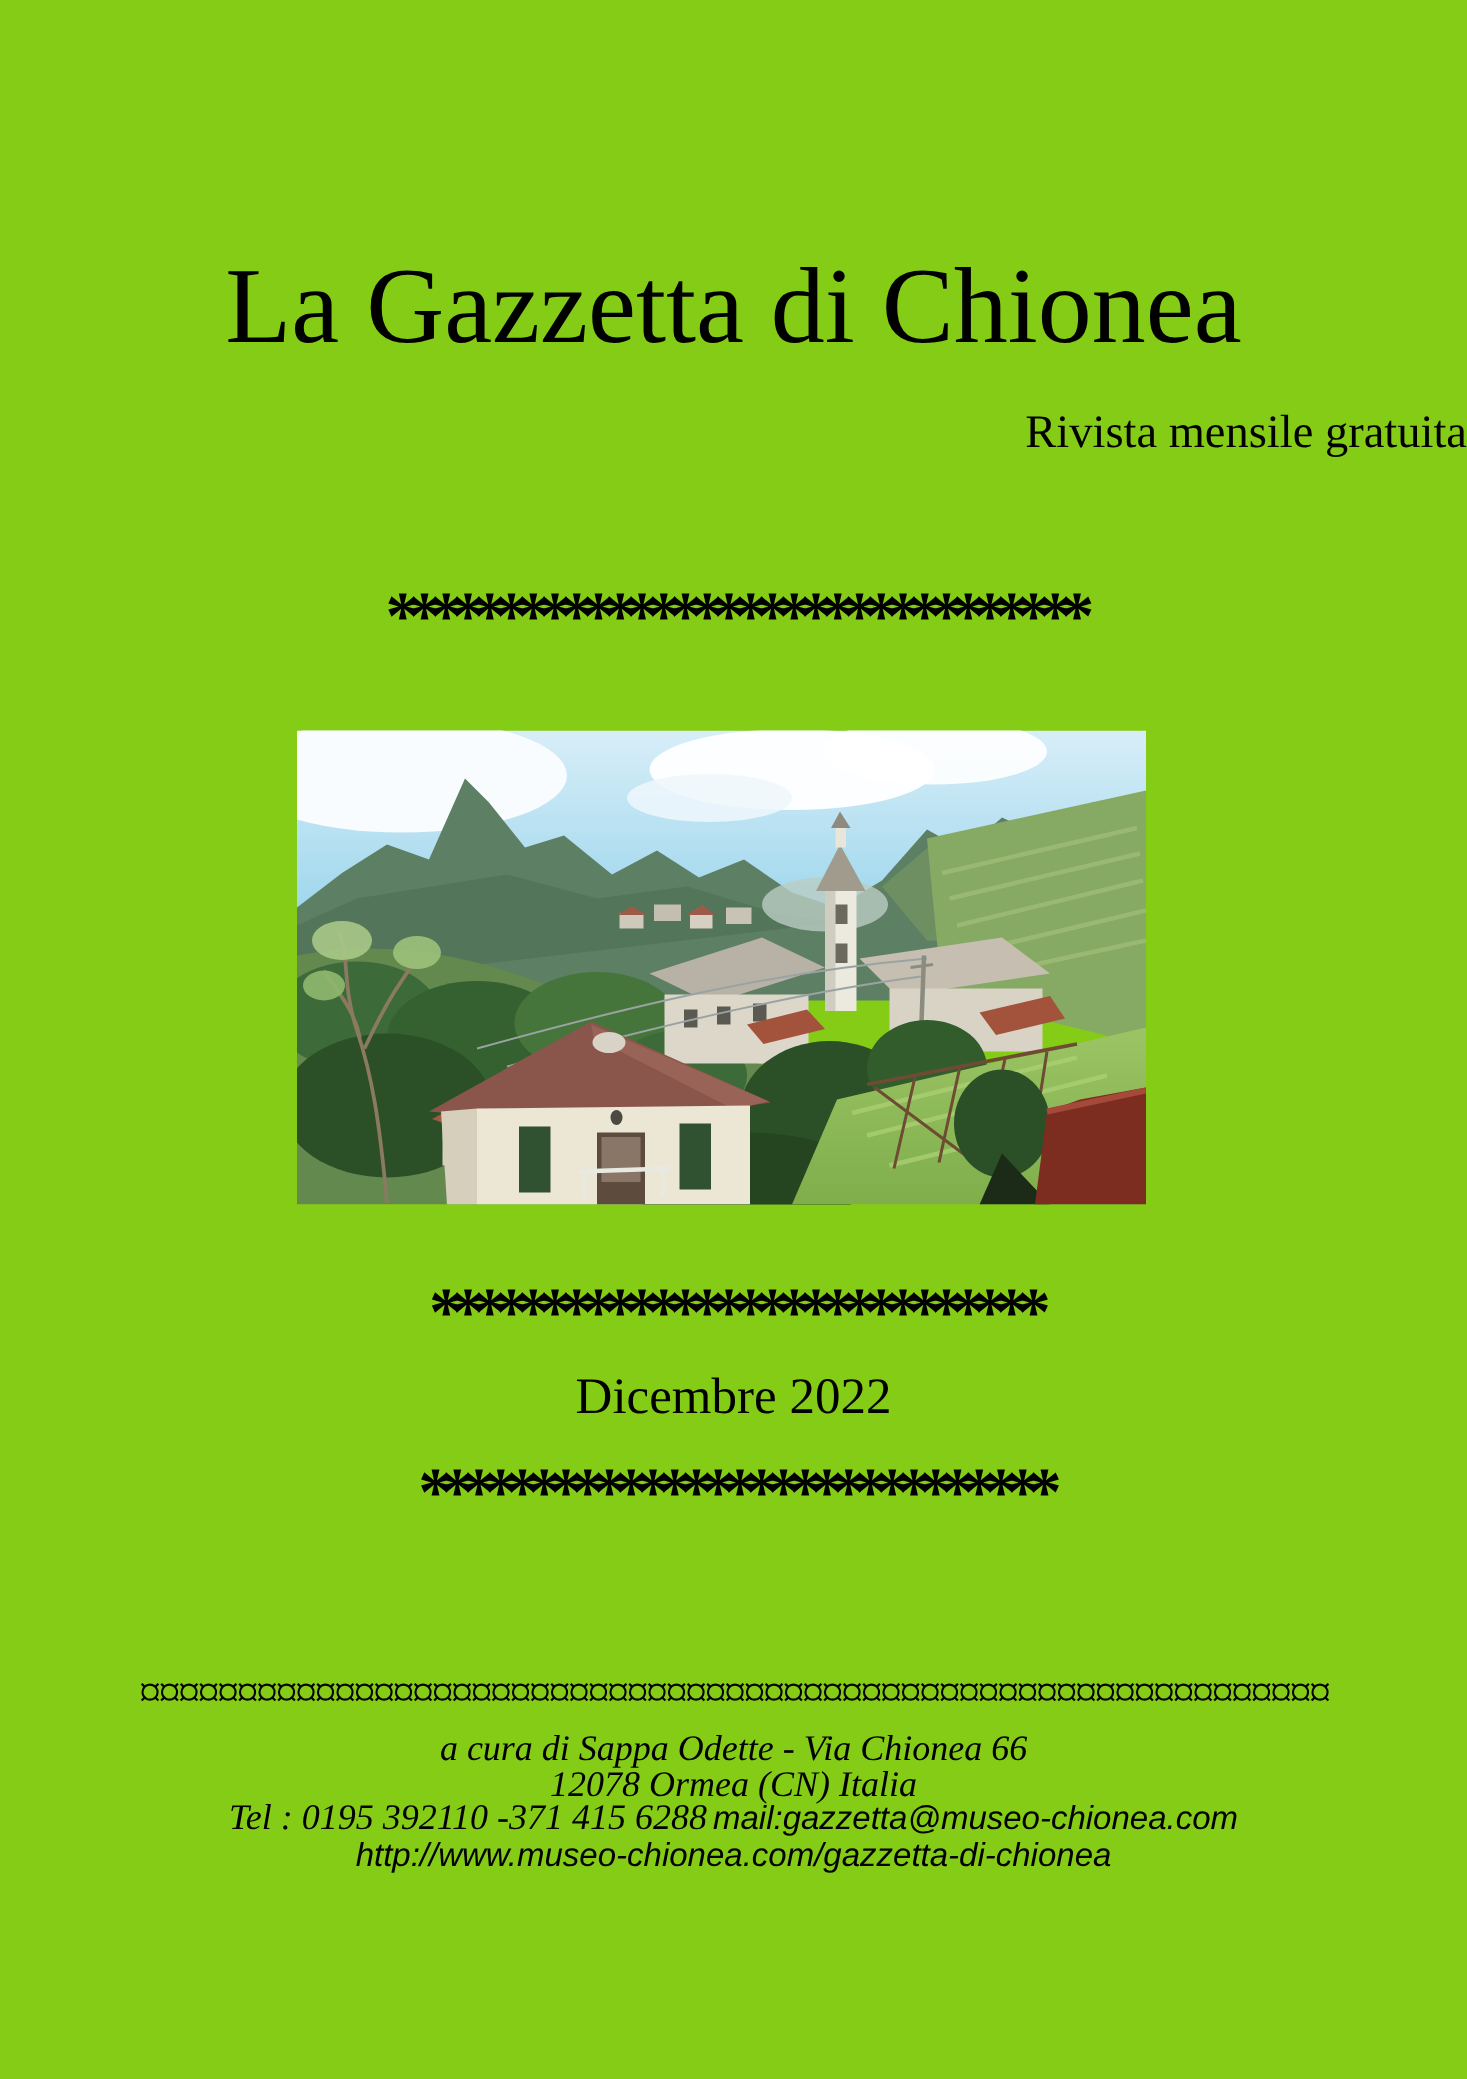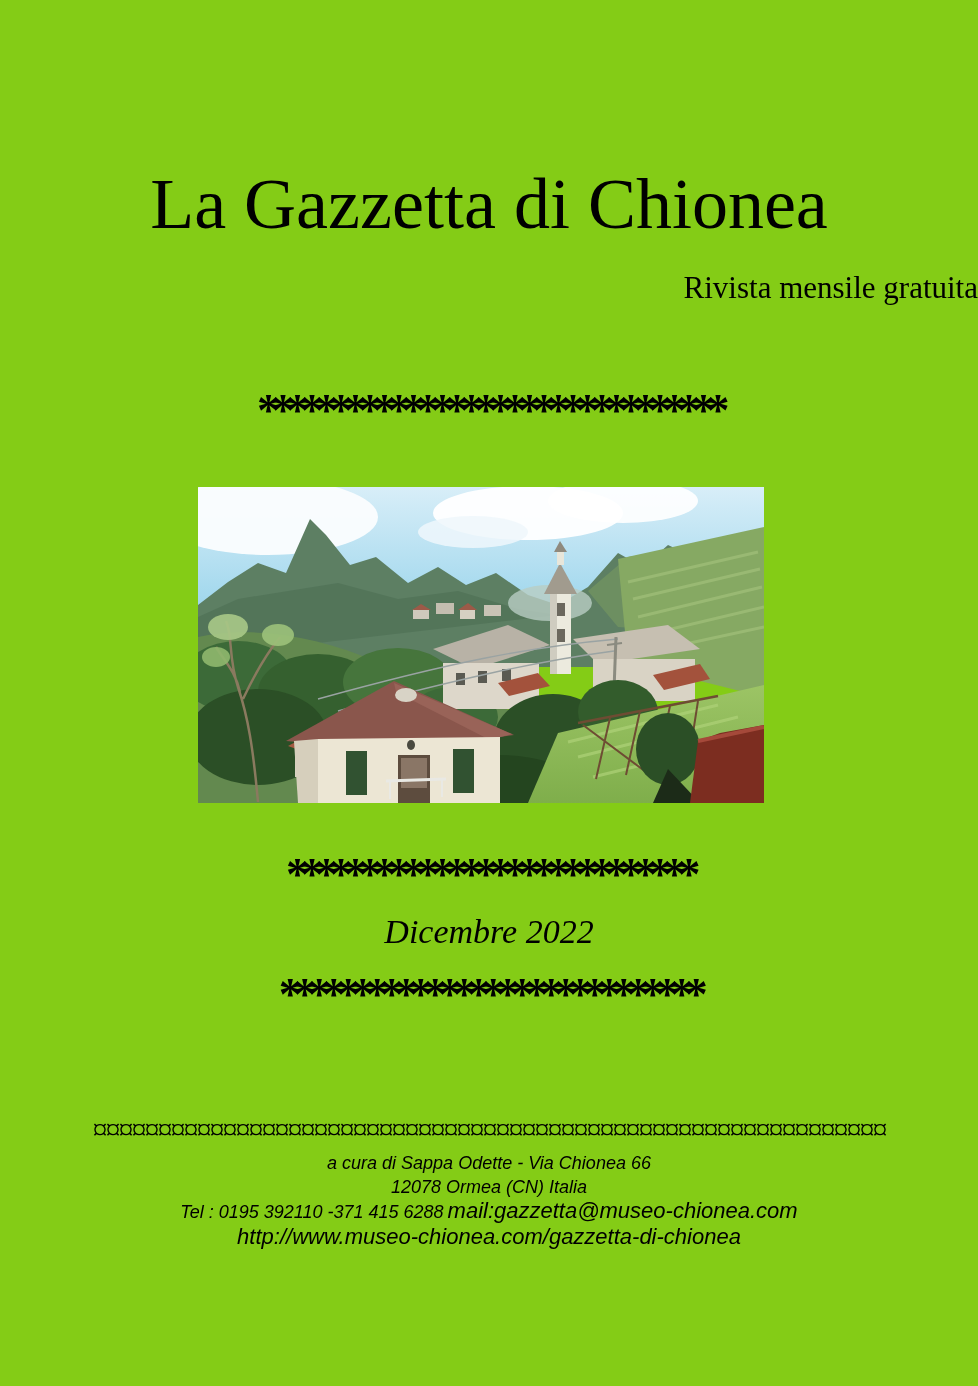--- a/index.html
+++ b/index.html
@@ -11,25 +11,25 @@
     color:#000;
     font-family:"Liberation Serif", serif;
   }
   .abs{position:absolute;left:0;right:0;text-align:center;white-space:nowrap;}
   .title{top:168px;font-size:72px;line-height:1;font-weight:400;}
   .subtitle{top:272px;font-size:31px;line-height:1;text-align:right;}
   .stars{font-weight:700;font-size:46px;line-height:1;letter-spacing:-8.5px;}
   .stars-top{top:388px;}
   .stars-mid{top:852px;}
   .stars-bottom{top:972px;}
-  .issue-month{top:915px;font-size:34px;line-height:1;font-style:italic;}
+  .issue-month{top:915px;font-size:34px;line-height:1;}
   .issue-number{top:1063px;font-size:30px;line-height:1;}
   .chain{top:1114px;font-size:30px;line-height:1;letter-spacing:-2px;}
   .foot{line-height:1;font-style:italic;}
-  .foot-serif{font-family:Liberation Sans, sans-serif;font-size:18px;}
+  .foot-serif{font-family:Liberation Serif, serif;font-size:24px;}
   .foot-sans{font-family:"Liberation Sans",sans-serif;font-size:22px;}
   .f1{top:1154px;}
   .f2{top:1178px;}
   .f3{top:1200px;}
   .f4{top:1226px;}
   .photo-wrap{
     position:absolute;left:198px;top:487px;width:566px;height:316px;
     line-height:0;
   }
   .photo-wrap svg{display:block;}

